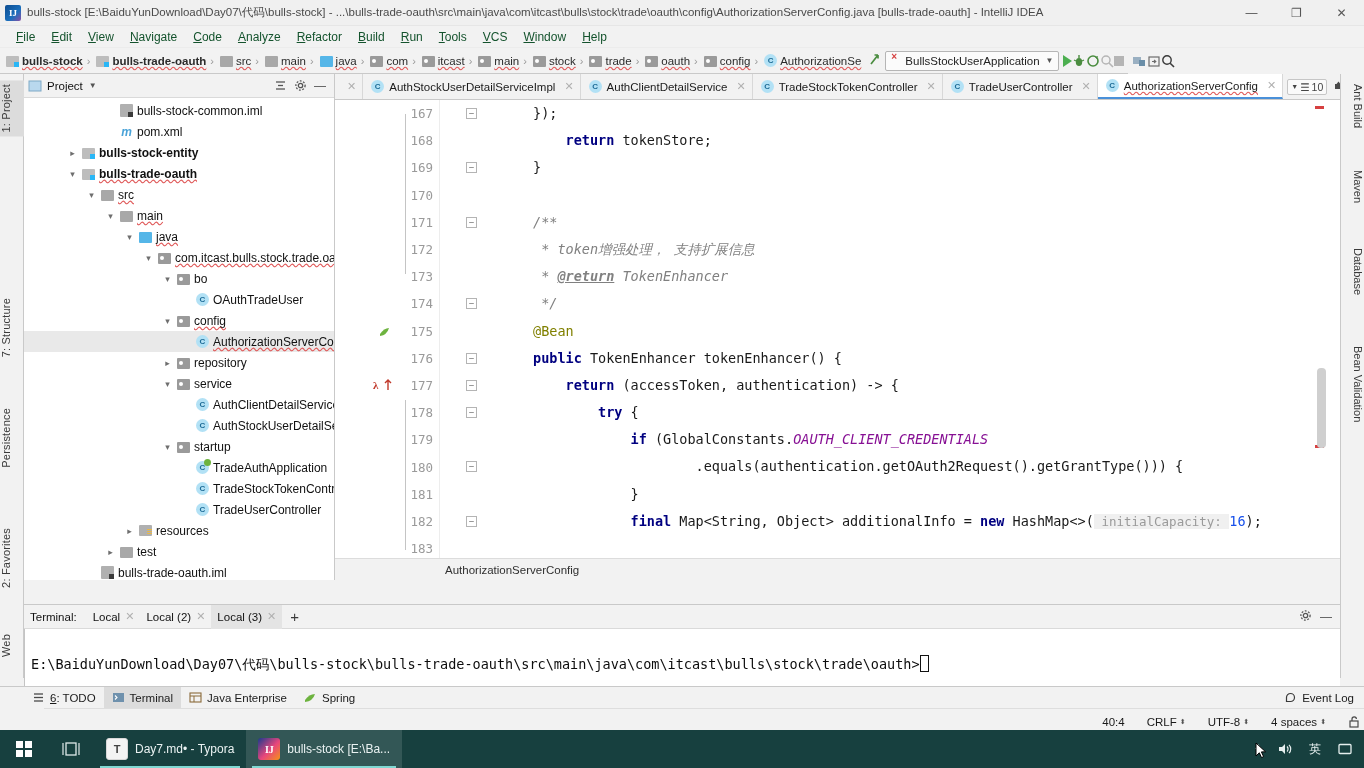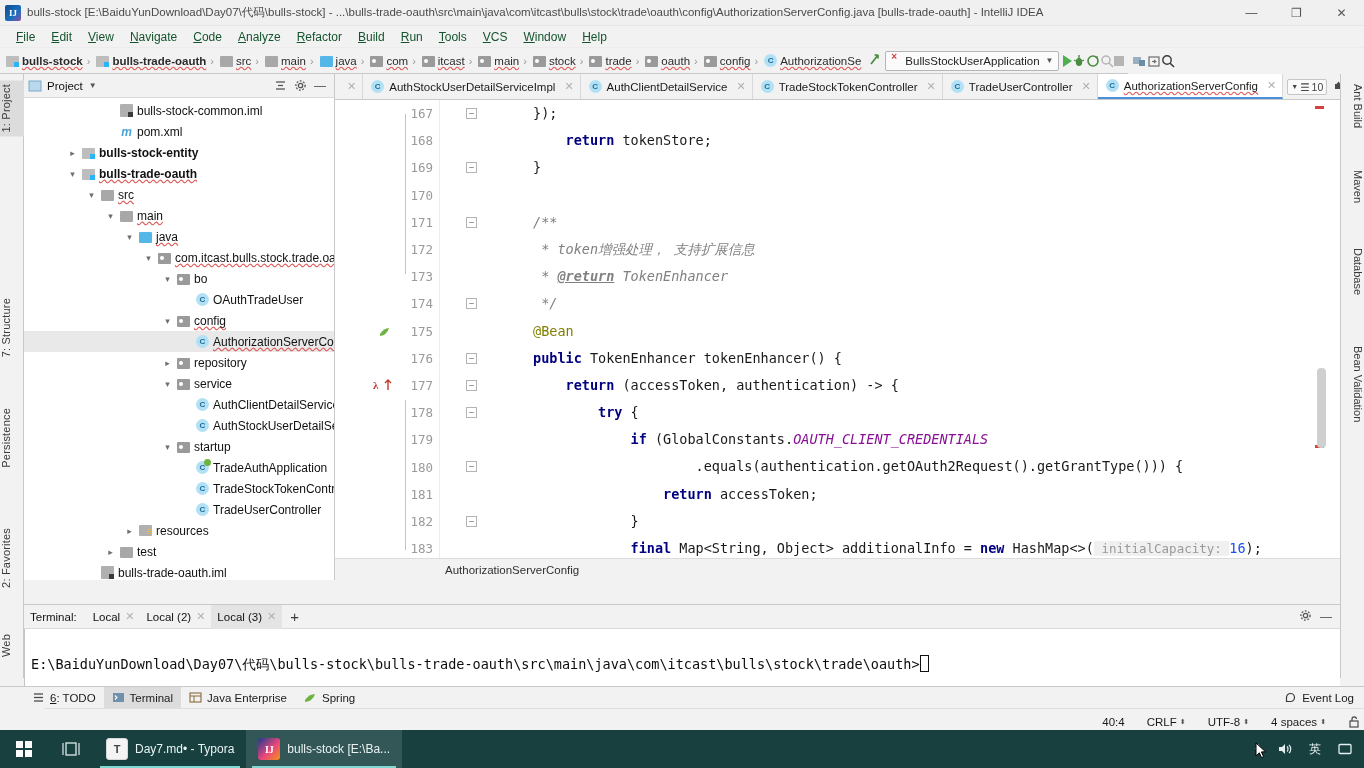--- a/index.html
+++ b/index.html
@@ -802,21 +802,20 @@
           <div class="cline"><span class="cm">        /**</span></div>
           <div class="cline"><span class="cm">         * token增强处理， 支持扩展信息</span></div>
           <div class="cline"><span class="cm">         * </span><span class="cmtag">@return</span><span class="cm"> TokenEnhancer</span></div>
           <div class="cline"><span class="cm">         */</span></div>
           <div class="cline"><span>        </span><span class="anno">@Bean</span></div>
           <div class="cline"><span>        </span><span class="kw">public</span><span> TokenEnhancer tokenEnhancer() {</span></div>
           <div class="cline"><span>            </span><span class="kw">return</span><span> (accessToken, authentication) -&gt; {</span></div>
           <div class="cline"><span>                </span><span class="kw">try</span><span> {</span></div>
           <div class="cline"><span>                    </span><span class="kw">if</span><span> (GlobalConstants.</span><span class="cst">OAUTH_CLIENT_CREDENTIALS</span></div>
           <div class="cline"><span>                            .equals(authentication.getOAuth2Request().getGrantType())) {</span></div>
-          <div class="cline"><span>                        </span><span class="kw">return</span><span> accessToken;</span></div>
           <div class="cline"><span>                    }</span></div>
           <div class="cline"><span>                    </span><span class="kw">final</span><span> Map&lt;String, Object&gt; additionalInfo = </span><span class="kw">new</span><span> HashMap&lt;&gt;(</span><span class="hint"> initialCapacity: </span><span class="num">16</span><span>);</span></div>
         </div>
       <div class="editor-scrollbar">
         <div class="err-stripe" style="top:6px;background:#d64040;"></div>
         <div class="err-stripe" style="top:345px;background:#d64040;"></div>
         <div class="sb-thumb" style="top:268px;height:80px;"></div>
       </div>
     </div>
     <div class="breadcrumb-bar">

